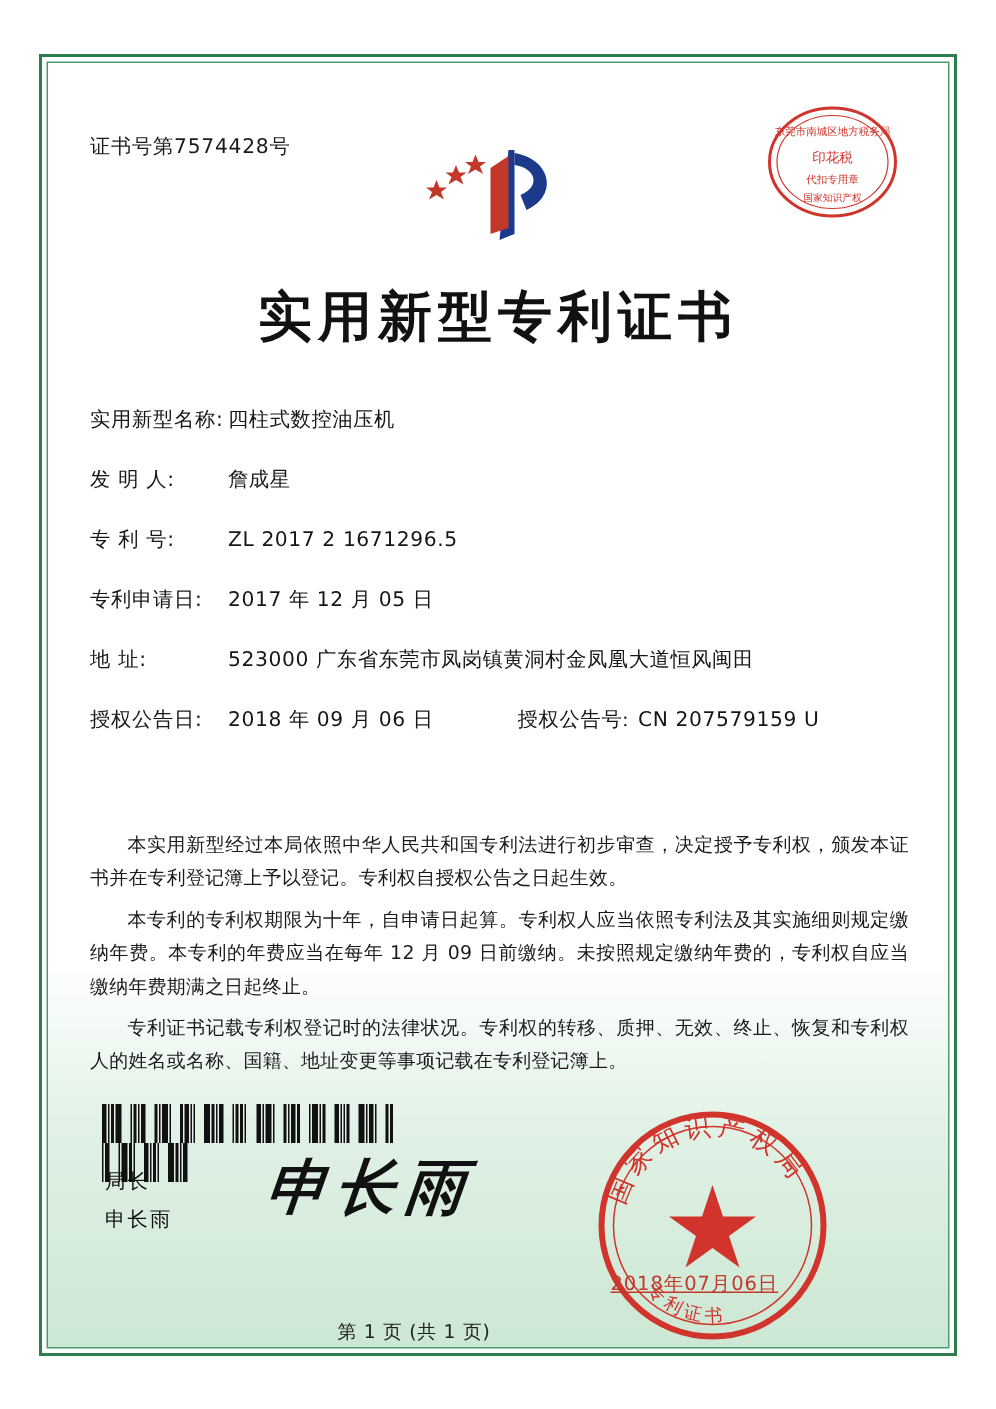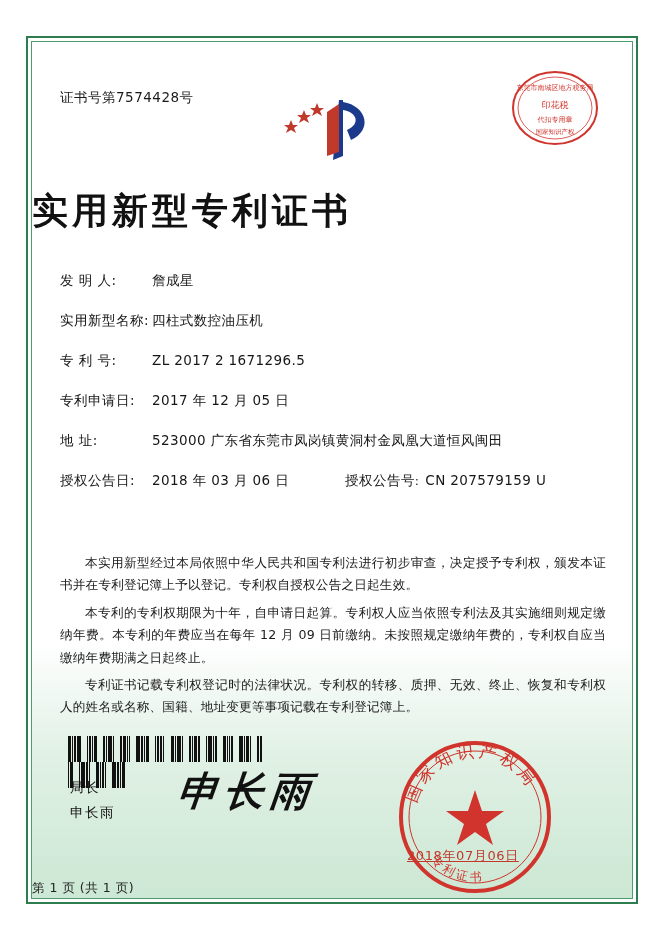--- a/index.html
+++ b/index.html
@@ -81,20 +81,21 @@
     width: 110px;
     height: 88px;
   }
 
   
   .main-title {
     position: absolute;
     left: 0;
     top: 145px;
     width: 600px;
+    text-align: center;
     font-family: "DejaVu Sans", sans-serif;
     font-size: 36px;
     font-weight: bold;
     letter-spacing: 4px;
     color: #111111;
   }
 
   
   .fields {
     position: absolute;
@@ -216,21 +217,21 @@
     font-family: "DejaVu Sans", sans-serif;
     text-decoration: underline;
   }
 
   
   .footer {
     position: absolute;
     left: 0;
     top: 838px;
     width: 488px;
-    text-align: left;
+    text-align: center;
     font-size: 12.5px;
     color: #222;
     letter-spacing: 0.5px;
   }
 </style>
 </head>
 <body>
 
 <div class="page">
 
@@ -264,42 +265,42 @@
         <text x="55" y="58" font-size="7" fill="#d0342c" text-anchor="middle" font-family="DejaVu Sans, sans-serif">代扣专用章</text>
         <text x="55" y="70" font-size="6.5" fill="#d0342c" text-anchor="middle" font-family="DejaVu Sans, sans-serif">国家知识产权</text>
       </svg>
     </div>
 
     <div class="main-title">实用新型专利证书</div>
 
     <div class="fields">
 
       <div class="field-row">
+        <span class="field-label">实用新型名称:</span><span class="field-value">四柱式数控油压机</span>
+      </div>
+
+      <div class="field-row">
         <span class="field-label">发 明 人:</span><span class="field-value">詹成星</span>
       </div>
 
       <div class="field-row">
-        <span class="field-label">实用新型名称:</span><span class="field-value">四柱式数控油压机</span>
-      </div>
-
-      <div class="field-row">
         <span class="field-label">专 利 号:</span><span class="field-value">ZL 2017 2 1671296.5</span>
       </div>
 
       <div class="field-row">
         <span class="field-label">专利申请日:</span><span class="field-value">2017 年 12 月 05 日</span>
       </div>
 
 
       <div class="field-row">
         <span class="field-label">地 址:</span><span class="field-value wide"><span>523000 广东省东莞市凤岗镇黄洞村金凤凰大道恒风闽田</span></span>
       </div>
 
       <div class="field-row">
-        <span class="field-label">授权公告日:</span><span class="field-value">2018 年 03 月 06 日</span><span class="inline-right-label">授权公告号:</span><span class="field-value" style="margin-left:6px">CN 207579159 U</span>
+        <span class="field-label">授权公告日:</span><span class="field-value">2018 年 09 月 06 日</span><span class="inline-right-label">授权公告号:</span><span class="field-value" style="margin-left:6px">CN 207579159 U</span>
       </div>
 
     </div>
 
     <div class="paragraphs">
       <p>本实用新型经过本局依照中华人民共和国专利法进行初步审查，决定授予专利权，颁发本证书并在专利登记簿上予以登记。专利权自授权公告之日起生效。</p>
       <p>本专利的专利权期限为十年，自申请日起算。专利权人应当依照专利法及其实施细则规定缴纳年费。本专利的年费应当在每年 12 月 09 日前缴纳。未按照规定缴纳年费的，专利权自应当缴纳年费期满之日起终止。</p>
       <p>专利证书记载专利权登记时的法律状况。专利权的转移、质押、无效、终止、恢复和专利权人的姓名或名称、国籍、地址变更等事项记载在专利登记簿上。</p>
     </div>
 

